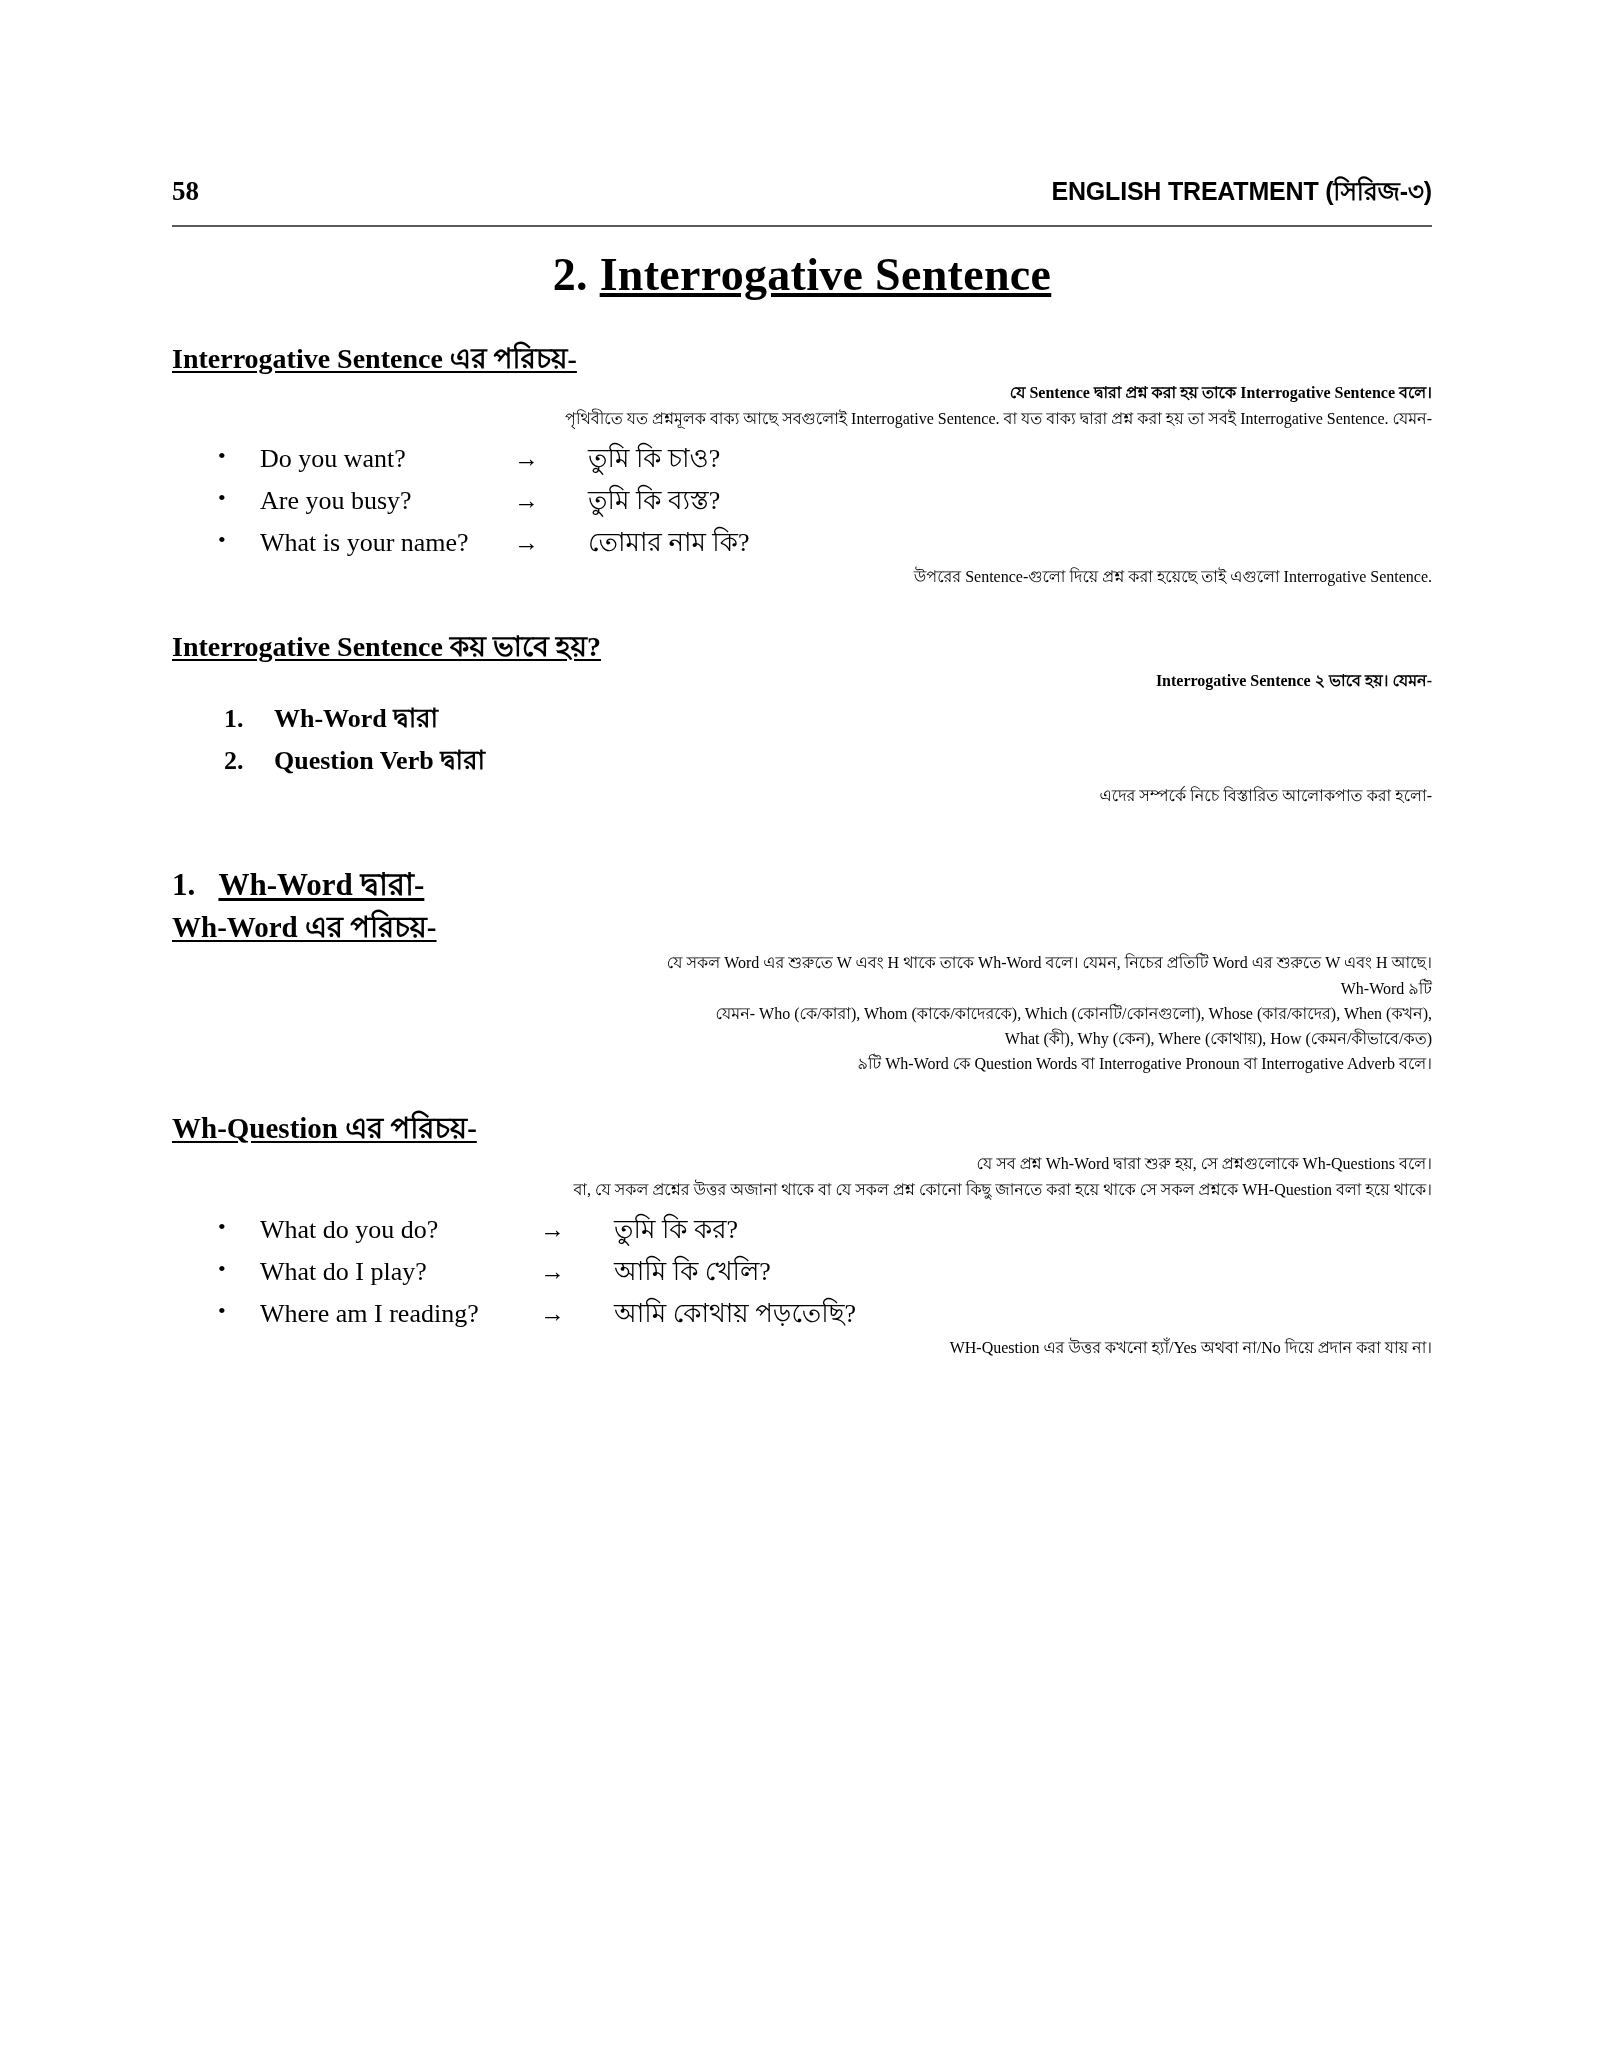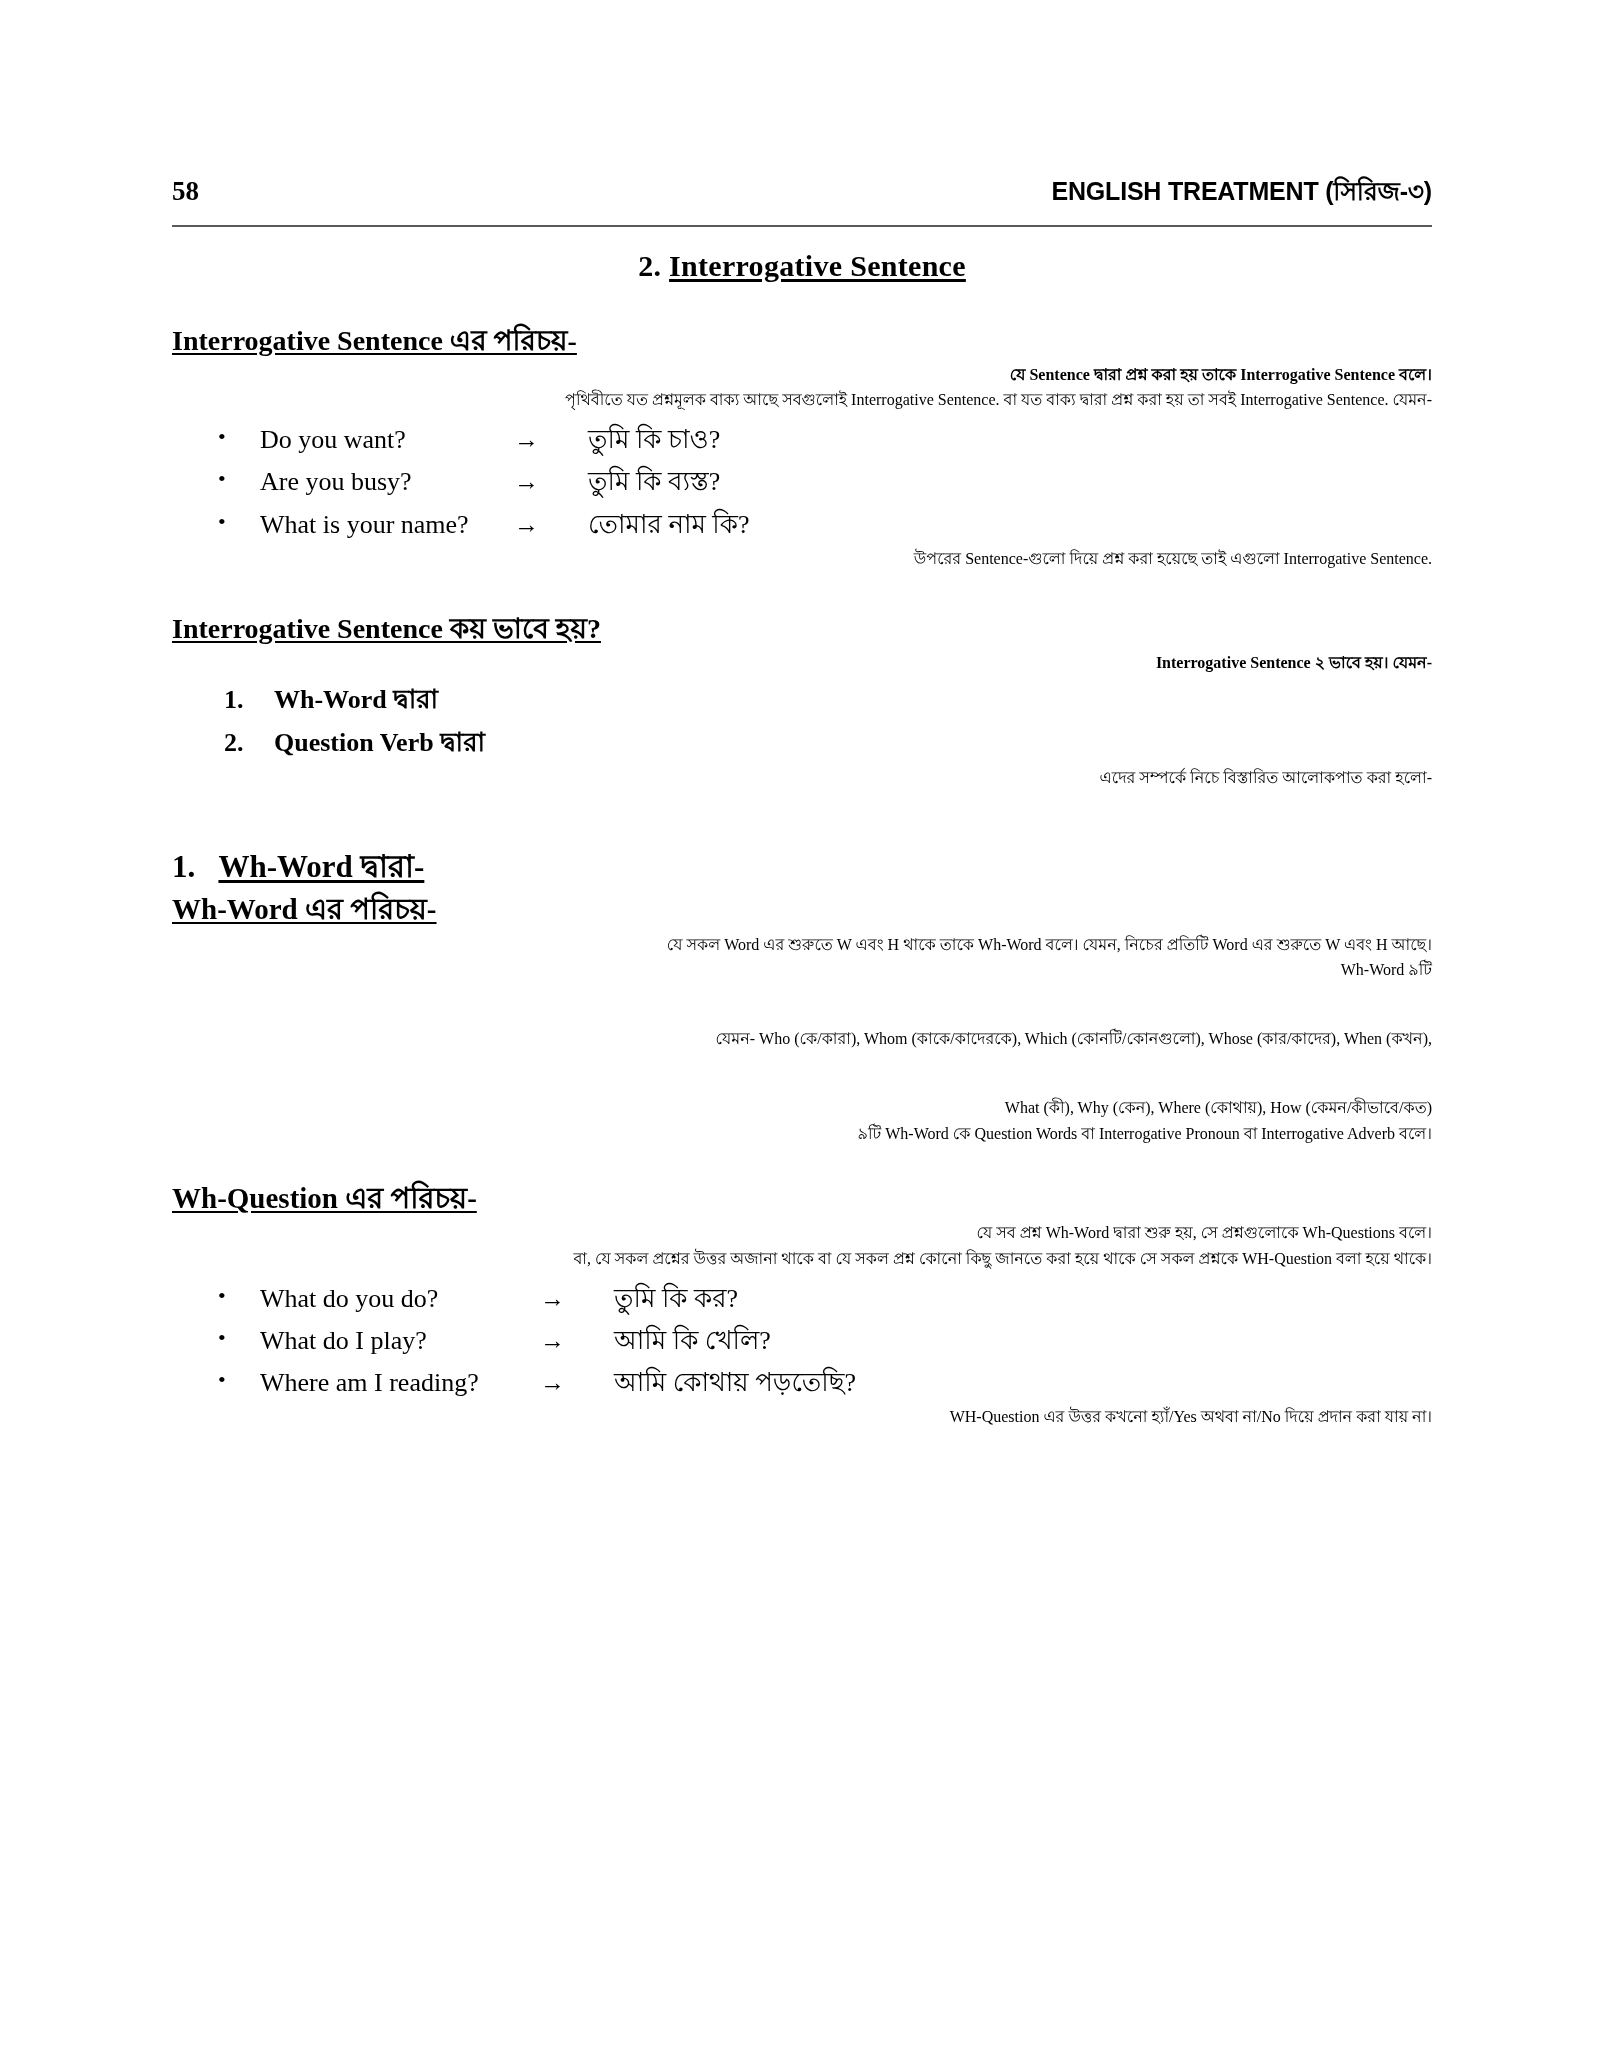--- a/index.html
+++ b/index.html
@@ -60,21 +60,21 @@
   }
   .rule {
     border-top: 2.5px solid #5a5a5a;
     margin-top: 10px;
     width: 1260px;
   }
 
   
   .chapter-title {
     text-align: center;
-    font-size: 30px;
+    font-size: 46px;
     font-weight: bold;
     margin-top: 22px;
     line-height: 1.15;
     letter-spacing: 0.3px;
   }
   .chapter-title .num { text-decoration: none; }
   .chapter-title .u { text-decoration: underline; text-underline-offset: 3px; }
 
   
   h2.sec {
@@ -113,21 +113,21 @@
   }
 
   
   p.body {
     font-size: 16px;
     margin: 0;
     line-height: 1.62;
     text-align: right;
   }
   p.body.bold { font-weight: bold; }
-  p.tight { line-height: 1.55; margin-top: 44px; }
+  p.tight { line-height: 1.55; }
 
   
   ul.examples {
     list-style: none;
     margin: 6px 0 0 0;
     padding: 0 0 0 46px;
   }
   ul.examples li {
     display: flex;
     align-items: baseline;

